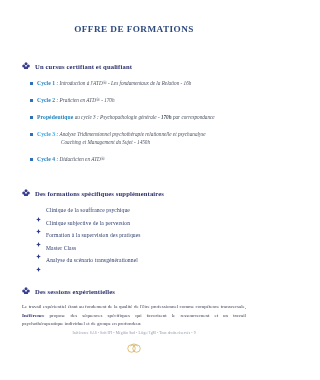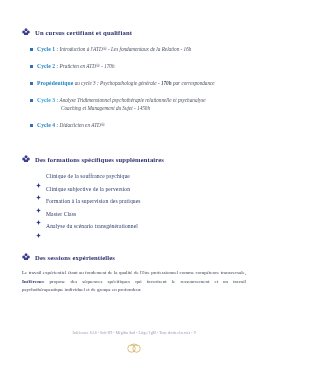--- a/index.html
+++ b/index.html
@@ -159,20 +159,21 @@
     margin: 5px auto 0;
     width: 18px;
     height: 16px;
   }
 </style>
 </head>
 <body>
 
 <div class="page">
 
+  <div class="doc-title">OFFRE DE FORMATIONS</div>
 
   <div class="section">
     <div class="section-head">
       <span class="fleuron">
         <svg width="8" height="8" viewBox="0 0 16 16">
           <circle cx="8" cy="3.4" r="3" fill="#3b3f8f"></circle>
           <circle cx="3.4" cy="8" r="3" fill="#3b3f8f"></circle>
           <circle cx="12.6" cy="8" r="3" fill="#3b3f8f"></circle>
           <rect x="4" y="9.2" width="8" height="5" rx="1" fill="#3b3f8f"></rect>
         </svg>

